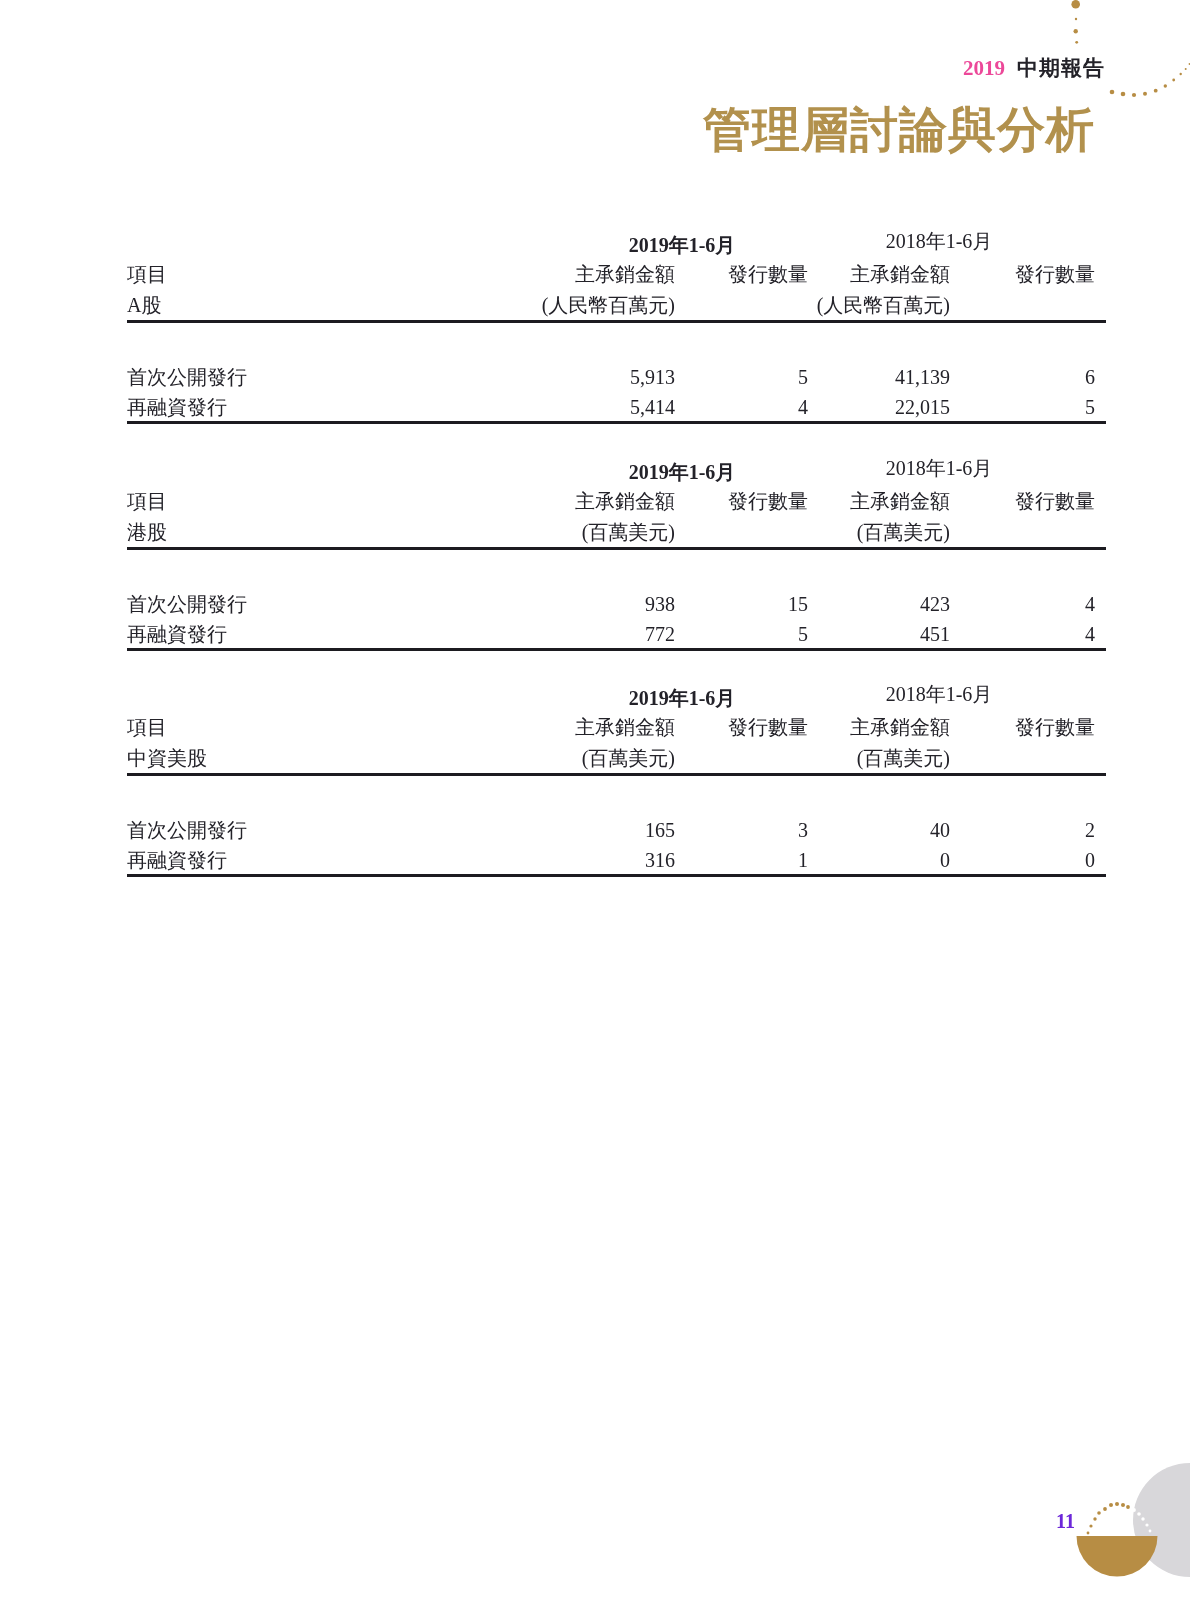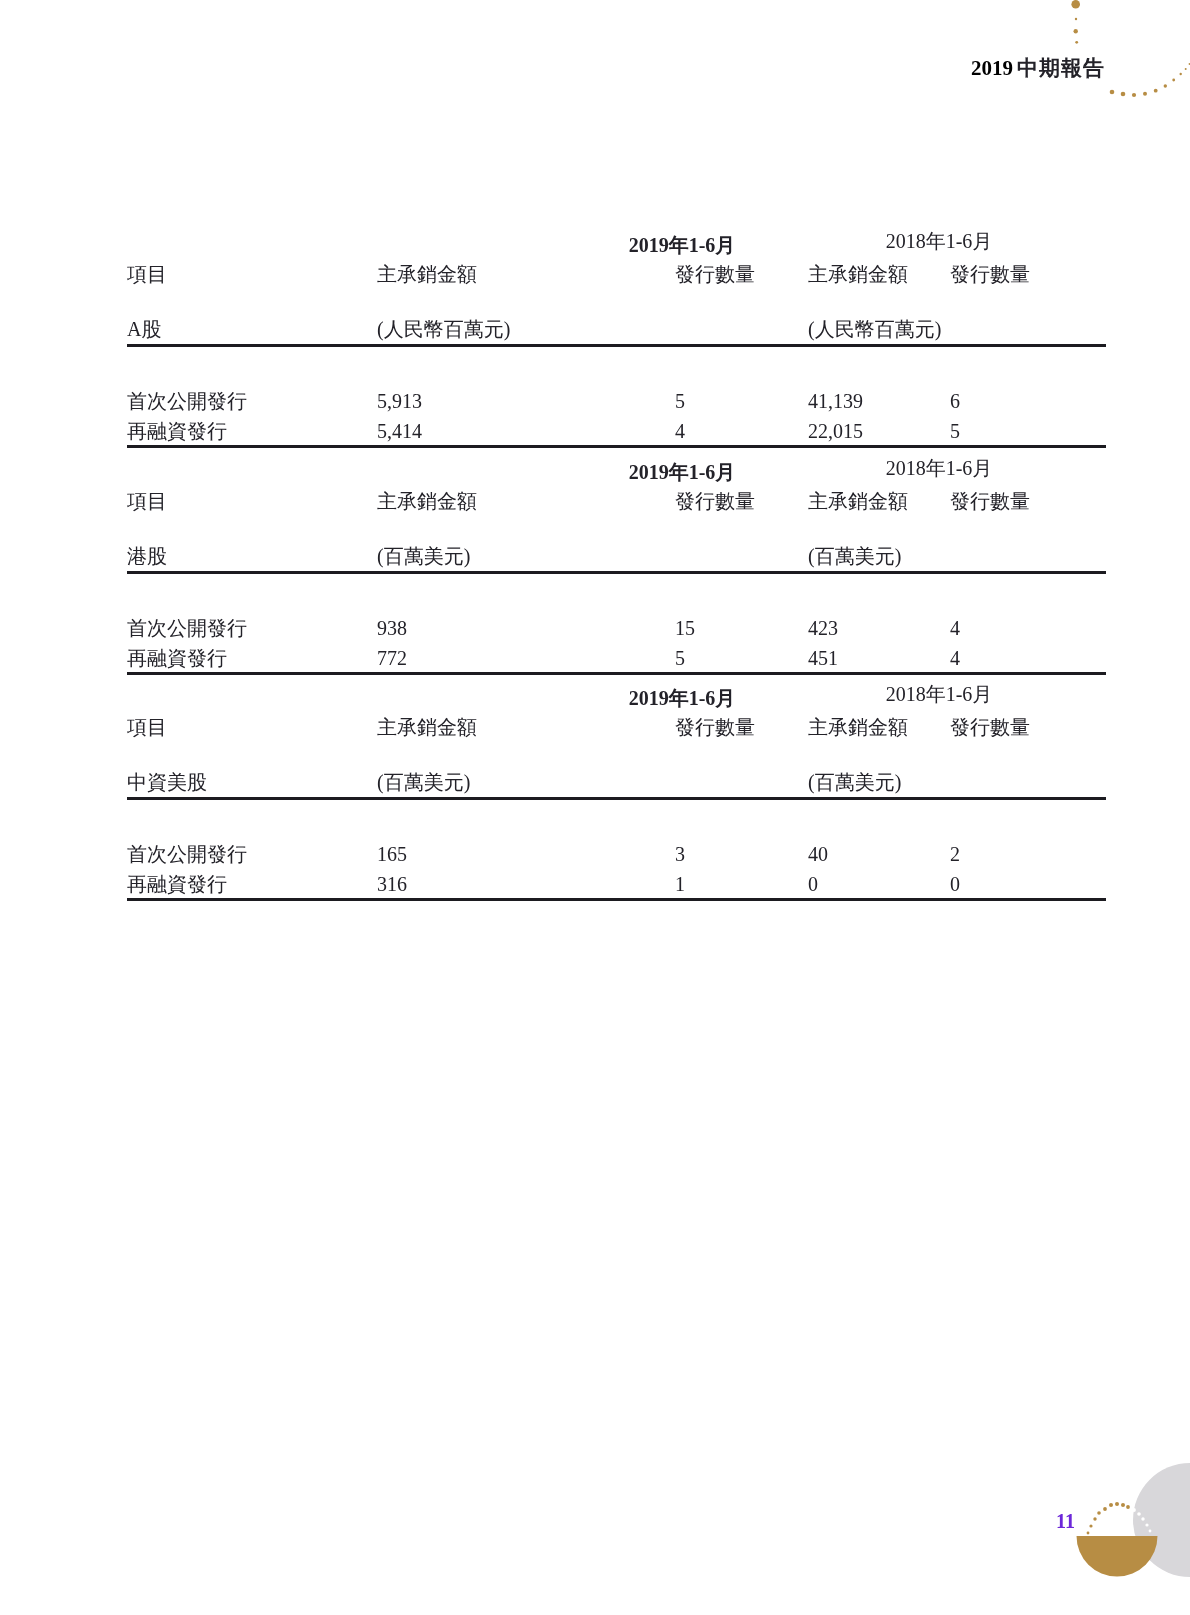--- a/index.html
+++ b/index.html
@@ -7,47 +7,47 @@
     position:relative; width:1190px; height:1615px; margin:0 auto;
     background:#ffffff; overflow:hidden;
     font-family:"Liberation Serif","DejaVu Serif",serif;
     color:#232229;
   }
   
   .report-label {
     position:absolute; top:54px; right:85px;
     font-size:21px; font-weight:bold; letter-spacing:1px; white-space:nowrap;
   }
-  .report-label .year { color:#000000; letter-spacing:0; margin-right:4px; }
+  .report-label .year { color:#ec4899; letter-spacing:0; margin-right:12px; }
   .page-title {
     position:absolute; top:98px; right:95px;
     font-size:48px; font-weight:600; color:#b2914d;
     letter-spacing:1px; white-space:nowrap;
   }
   
   .fin-table { position:absolute; left:127px; width:979px; font-size:20px; }
   .t0 { top:228px; } .t1 { top:455px; } .t2 { top:681px; }
   .grid-row {
     display:grid;
     grid-template-columns:250px 298px 133px 142px 145px;
     align-items:center;
   }
   .grid-row .c1 { text-align:left; }
-  .grid-row .c2, .grid-row .c3, .grid-row .c4, .grid-row .c5 { text-align:left; }
+  .grid-row .c2, .grid-row .c3, .grid-row .c4, .grid-row .c5 { text-align:right; }
   .subtitle-row { position:relative; height:30px; }
   .subtitle-row .p19 {
     position:absolute; left:555px; top:4px; transform:translateX(-50%);
     font-weight:bold; white-space:nowrap;
   }
   .subtitle-row .p18 {
     position:absolute; left:812px; top:0; transform:translateX(-50%);
     white-space:nowrap;
   }
   .header-row { height:32px; }
-  .unit-row { height:30px;margin-top:24px; }
+  .unit-row { height:30px; }
   .data-row { height:32px; }
   .data-row.last { height:28px; }
   .b { font-weight:normal; }
   .rule { height:3px; background:#1c1b20; }
   .spacer { height:38px; }
   
   .page-number {
     position:absolute; left:1056px; top:1510px;
     font-size:20px; font-weight:bold; color:#6d28d9;
   }
@@ -76,20 +76,21 @@
       <circle cx="160.7" cy="74" r="1.2"></circle>
       <circle cx="165.7" cy="69" r="1.0"></circle>
       <circle cx="169.5" cy="64" r="0.9"></circle>
     </g>
   </svg>
 
   <div class="report-label">
     <span class="year">2019</span><span>中期報告</span>
   </div>
 
+  <div class="page-title">管理層討論與分析</div>
 
   <section class="fin-table t0">
     <div class="subtitle-row">
       <span class="p19">2019年1-6月</span>
       <span class="p18">2018年1-6月</span>
     </div>
     <div class="grid-row header-row">
       <span class="c1 b">項目</span>
       <span class="c2 b">主承銷金額</span>
       <span class="c3 b">發行數量</span>

